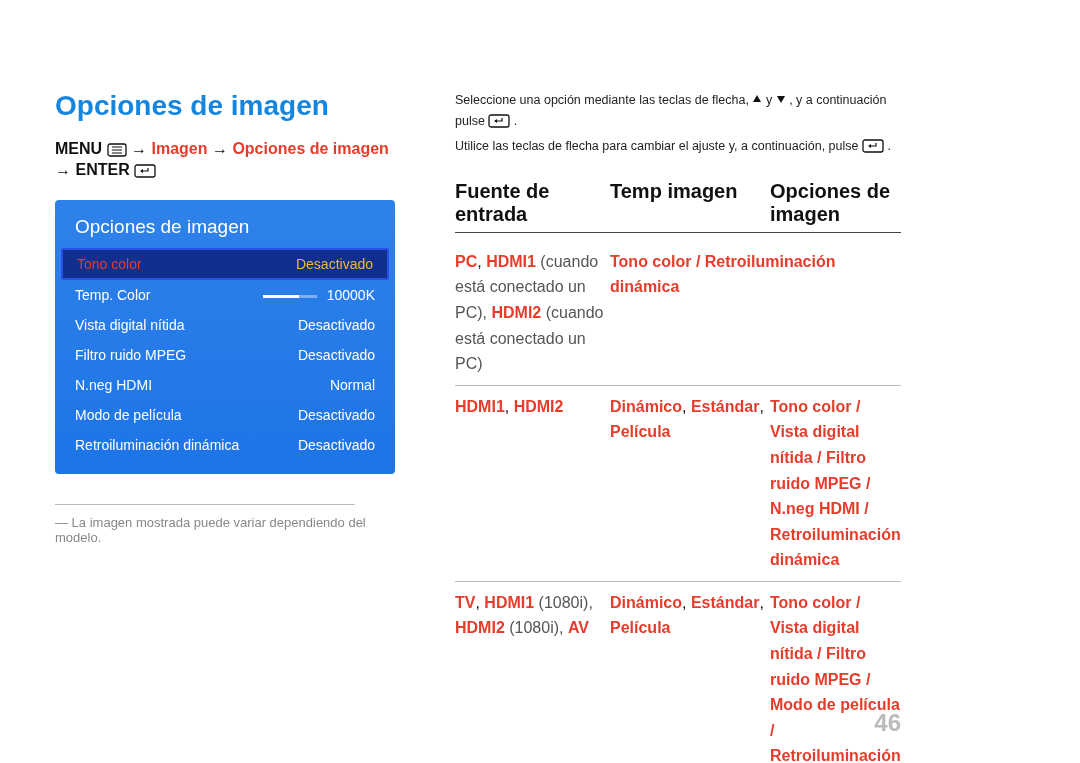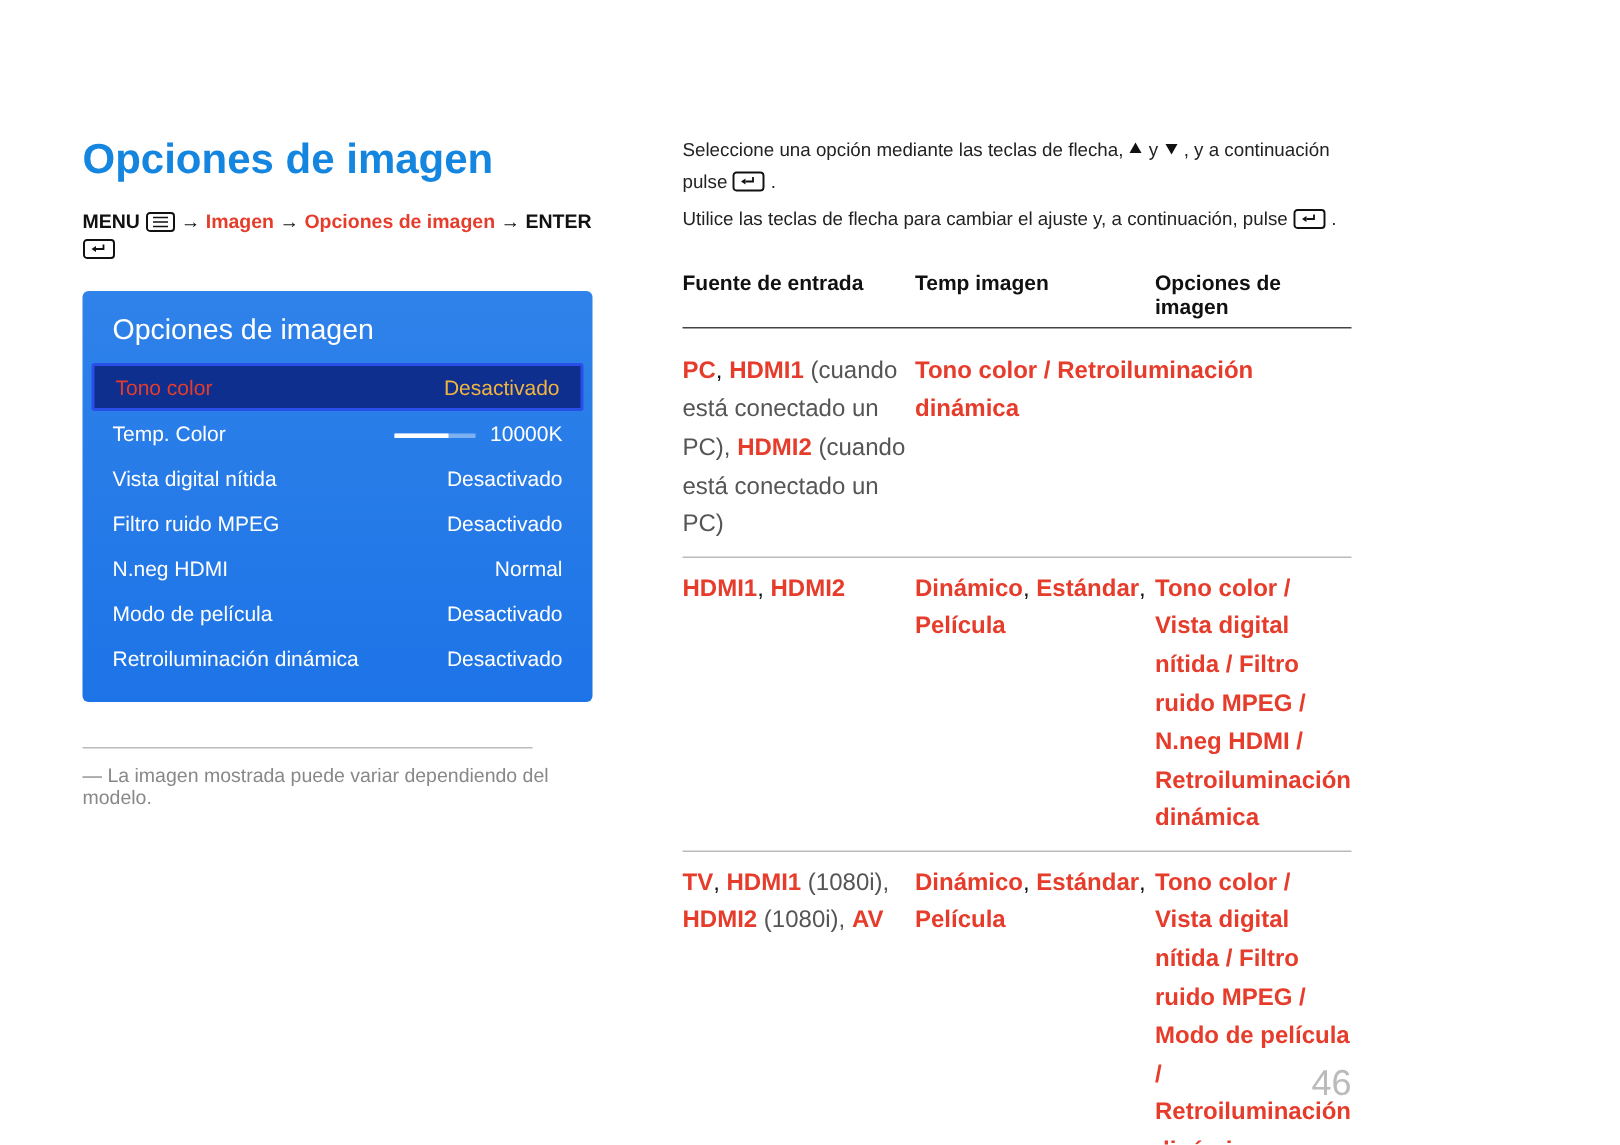--- a/index.html
+++ b/index.html
@@ -1,46 +1,46 @@
 <!DOCTYPE html>
 <html><head>
 <meta charset="utf-8">
 <style>
 html,body{margin:0;padding:0;width:1080px;height:763px;background:#fff;font-family:"Segoe UI",Arial,sans-serif;color:#111;font-size:13px}
 .page{position:relative;width:951px;height:763px;box-sizing:border-box;padding:90px 50px 40px 55px}
 .h1{color:#1586e0;font-size:28px;font-weight:600;margin:0 0 18px 0}
-.breadcrumb{font-size:13px;font-weight:700;margin-bottom:18px}
+.breadcrumb{font-size:16px;font-weight:700;margin-bottom:18px}
 .breadcrumb .imagen{color:#e63c2b}
 .breadcrumb .opciones{color:#e63c2b}
 .icon-rect{display:inline-block;vertical-align:-3px}
 .leftcol{width:350px;float:left}
 .rightcol{margin-left:400px}
 .panel{width:340px;background:#1e79e8;background:linear-gradient(180deg,#2f82e9 0%,#1d74e7 100%);border-radius:4px;padding:0 0 14px 0;color:#fff}
 .panel-title{font-size:19px;padding:16px 20px 10px 20px;font-weight:400}
 .panel-row{display:flex;align-items:center;justify-content:space-between;height:30px;padding:0 20px;font-size:14px;font-weight:400}
 .panel-row.selected{background:#0f2f8f;border:2px solid #2a4ee8;margin:0 6px;border-radius:2px;height:28px;padding:0 14px}
 .panel-row.selected .label{color:#e63c2b}
 .panel-row.selected .value{color:#f1b43f}
 .panel-row .value{color:#fff}
 .slider{display:inline-block;width:54px;height:3px;background:rgba(255,255,255,.4);position:relative;margin-right:6px;vertical-align:middle}
 .slider::before{content:"";position:absolute;left:0;top:0;height:3px;width:36px;background:#fff}
 .hr-foot{width:300px;border:none;border-top:1px solid #bbb;margin:30px 0 10px 0}
 .footnote{font-size:13px;color:#888}
 .rightintro{font-size:12.5px;color:#222;line-height:1.7}
 .rightintro .icon-enter{vertical-align:-3px}
 .table{margin-top:20px}
 .th-row{display:flex;border-bottom:1px solid #444;padding-bottom:6px;margin-bottom:8px}
-.th{font-weight:700;font-size:14px;color:#111}
+.th{font-weight:700;font-size:20px;color:#111}
 .c1{width:155px}
 .c2{width:160px}
 .c3{flex:1}
 .tr{display:flex;border-bottom:1px solid #bbb;padding:8px 0;font-size:16px;line-height:1.6}
 .red{color:#e63c2b;font-weight:700}
 .gray{color:#555}
-.pgnum{position:absolute;right:50px;bottom:26px;font-size:24px;color:#bbb;font-weight:400}
+.pgnum{position:absolute;right:50px;bottom:26px;font-size:24px;color:#bbb;font-weight:700}
 svg.menu-icon{width:20px;height:14px}
 svg.enter-icon{width:22px;height:14px}
 svg.tri{width:10px;height:10px}
 </style>
 </head>
 <body>
 
 <div class="page">
 
   <div class="leftcol">

